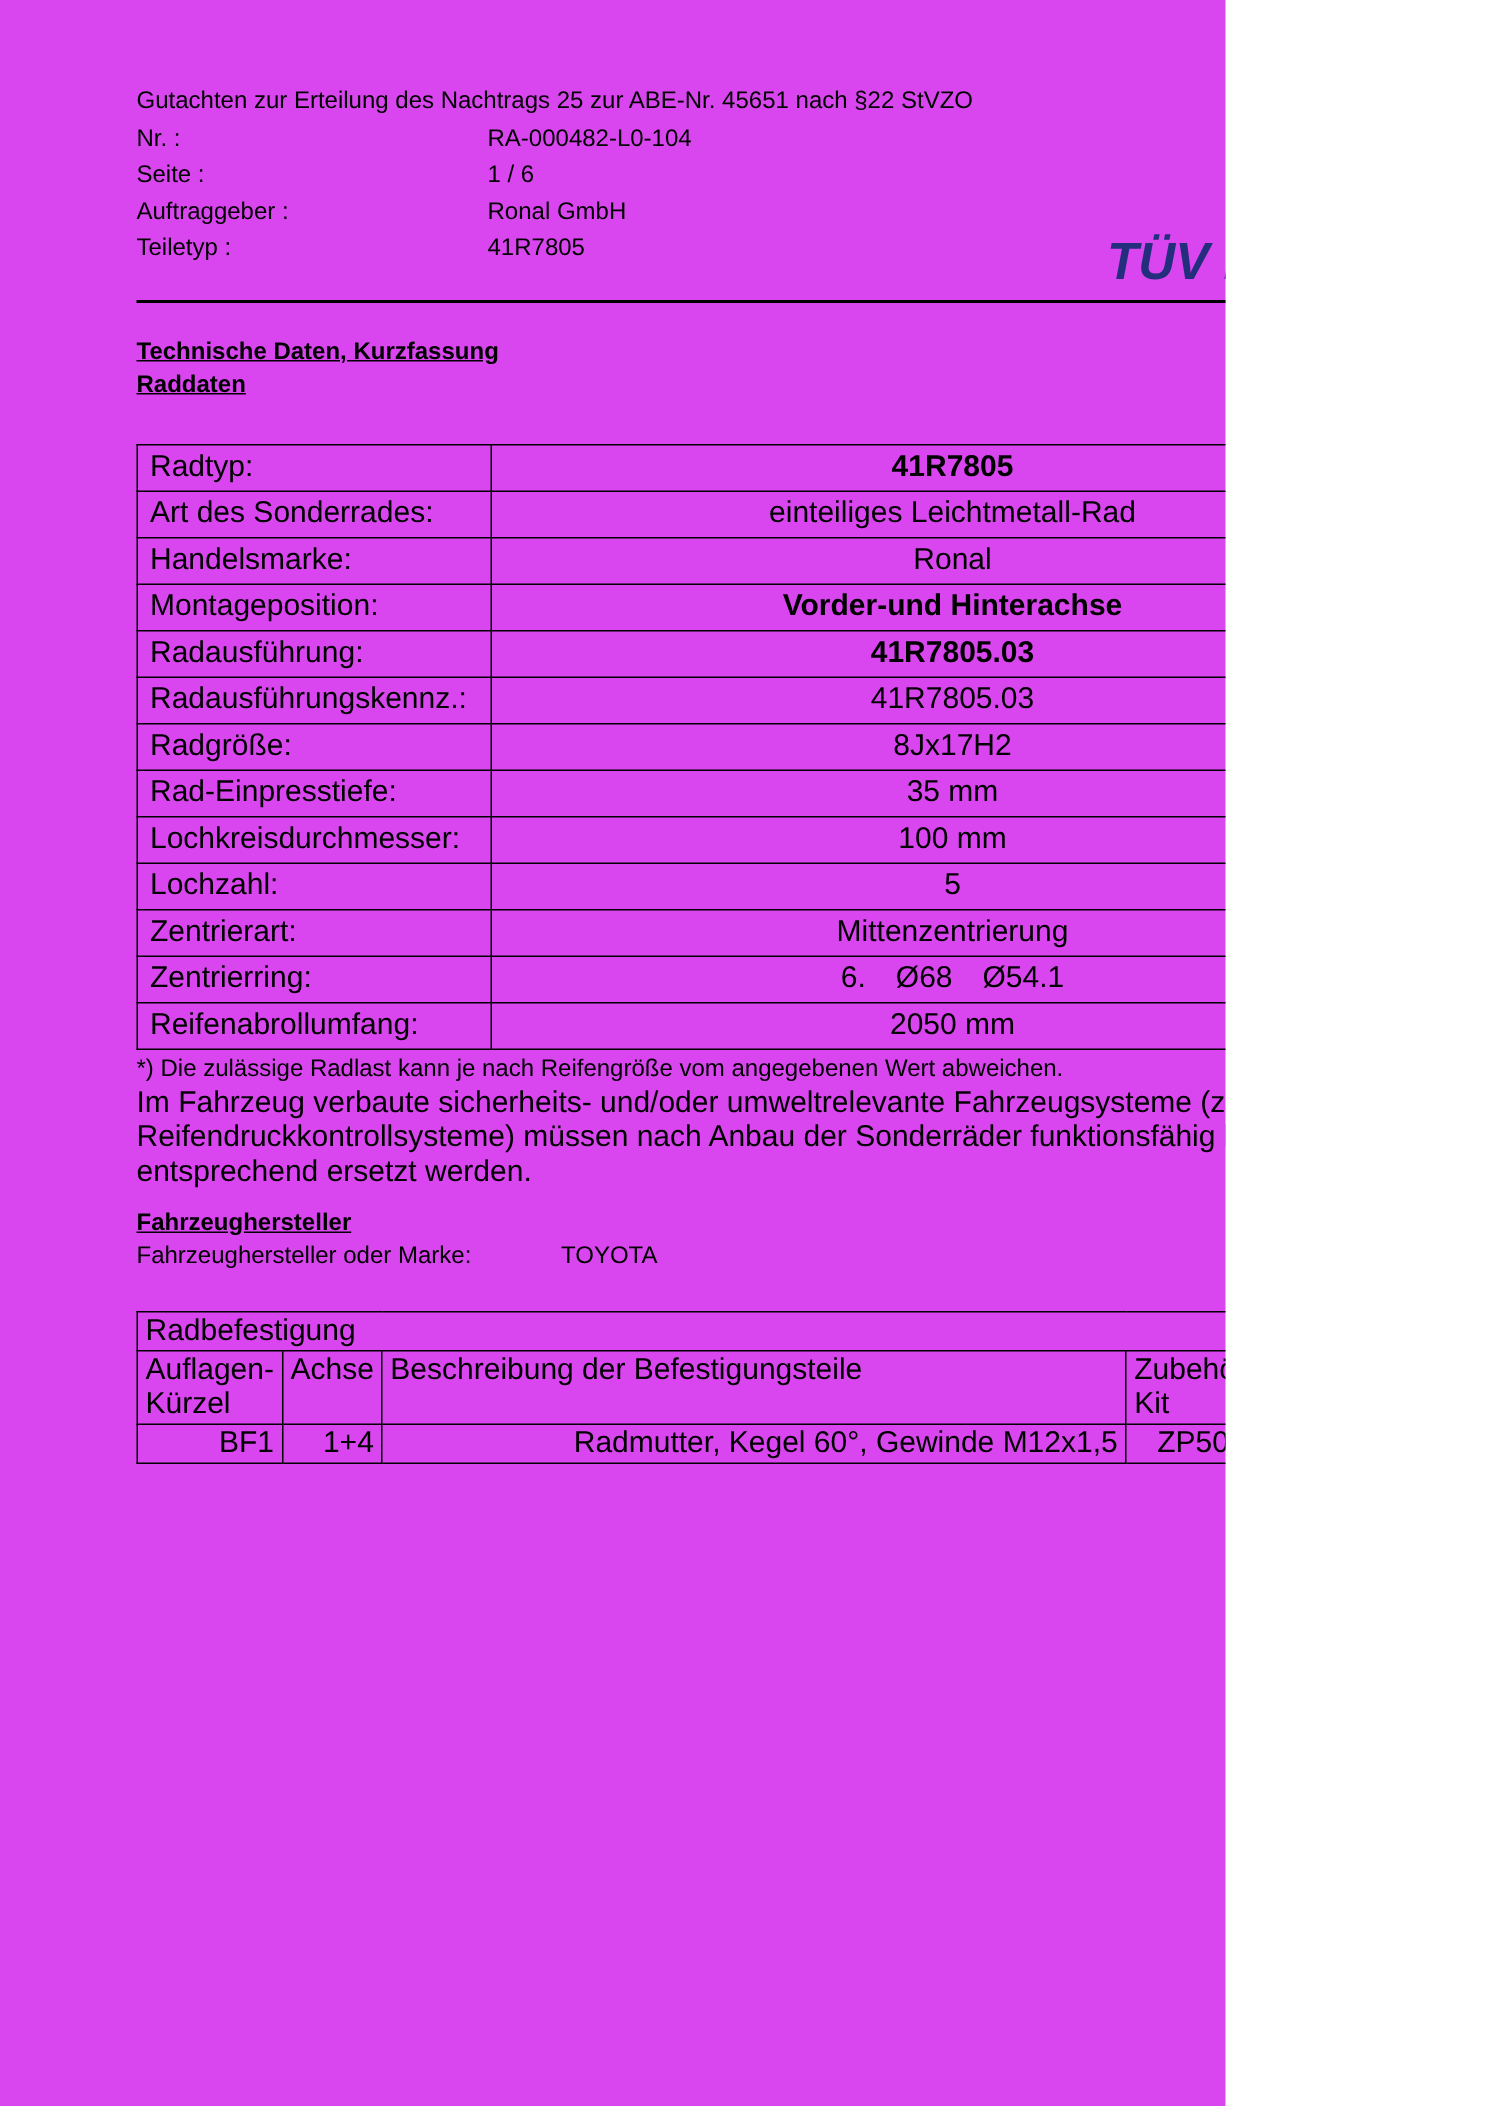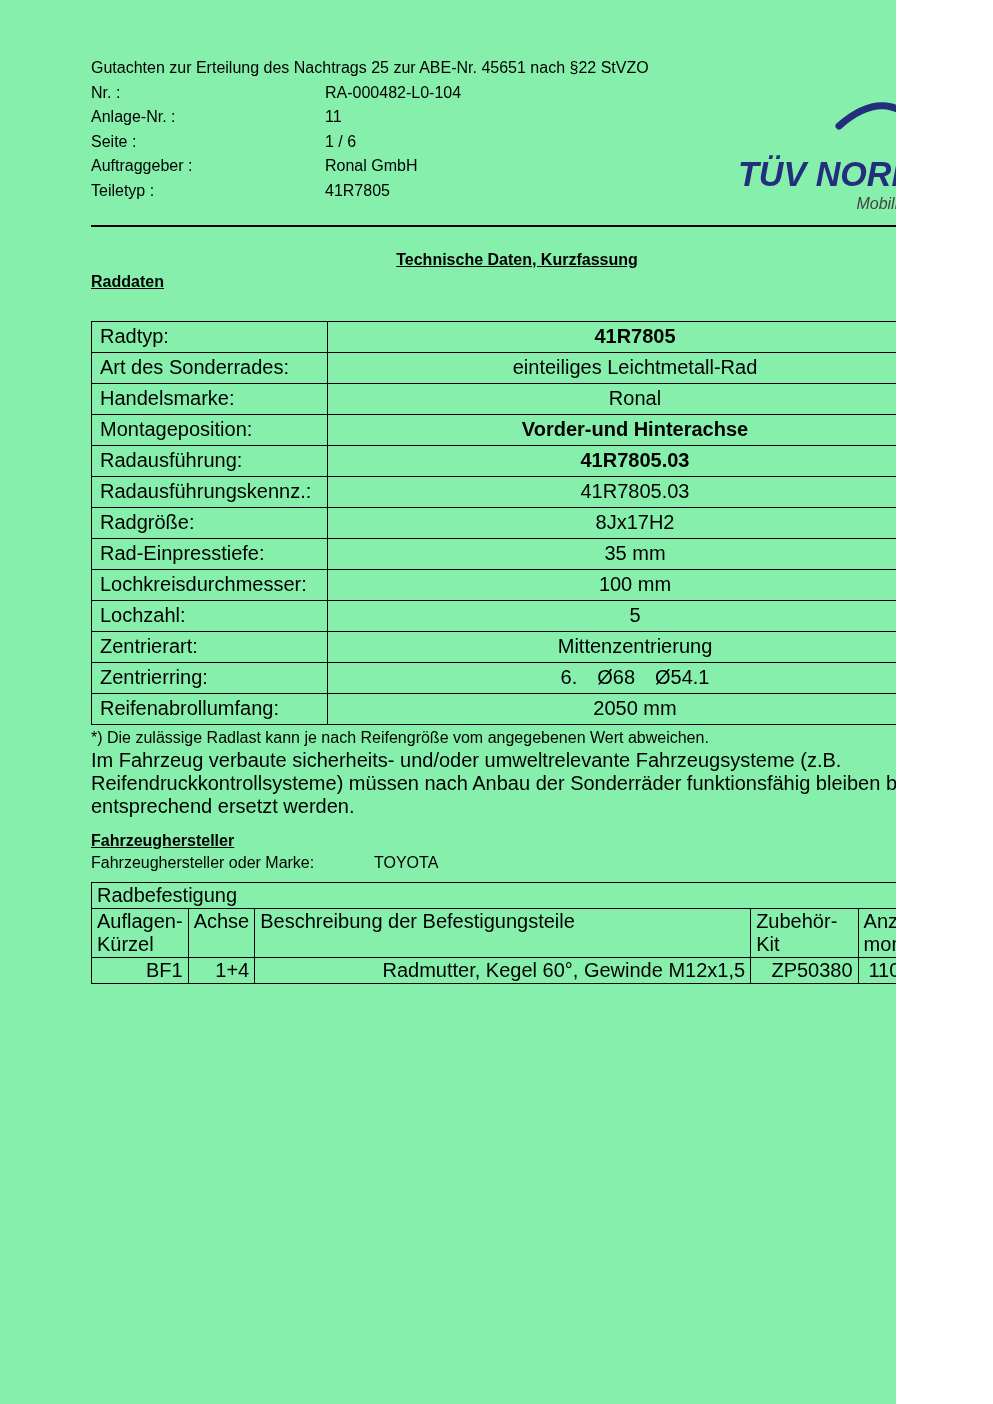--- a/index.html
+++ b/index.html
@@ -3,72 +3,69 @@
 <meta charset="utf-8">
 <style>
   * { margin:0; padding:0; box-sizing:border-box; }
   html,body { background:#ffffff; }
   body {
     width:993px; height:1404px;
     font-family:"Liberation Sans", sans-serif;
     color:#000;
     position:relative;
   }
-  .page { position:relative; width:896px; height:1404px; background:#86efac; overflow:hidden; }
+  .page { position:relative; width:817px; height:1404px; background:#d946ef; overflow:hidden; }
   .content { position:relative; margin-left:91px; width:852px; }
 
   
   .header-block { margin-top:56px; font-size:16px; line-height:24.6px; }
   .hdr-field-label { display:inline-block; width:234px; }
   .logo-wrap { position:absolute; top:36px; right:5px; width:200px; height:124px; }
 
   .divider { border:none; border-top:2px solid #000; margin-top:21px; width:100%; }
 
   .sec-heading { font-size:16px; font-weight:bold; text-decoration:underline; line-height:22px; }
-  .h-tech { margin-top:22px;text-align:center; }
+  .h-tech { margin-top:22px; }
 
   
   table { border-collapse:collapse; width:100%; font-size:20px; }
   td { border:1px solid #000; }
   .rad-table { margin-top:28px; }
   .rad-table td { height:31px; padding:2px 8px; }
   .rad-table .rl { width:236px; text-align:left; }
   .rad-table .rv { text-align:center; }
   .bold { font-weight:bold; }
 
   .footnote { font-size:16px; line-height:22px; margin-top:2px; }
 
   .h-allg { margin-top:34px; }
   .para { font-size:20px; line-height:23px; }
   .h-verw { margin-top:12px; }
   .manu-line { font-size:16px; line-height:22px; }
   .manu-label { display:inline-block; width:283px; }
 
   
-  .bef-table { margin-top:8px; }
+  .bef-table { margin-top:25px; }
   .bef-table td { padding:1px 5px; vertical-align:top; }
   .bef-title-row td { height:22px; }
   .bef-head-row td { height:48px; }
   .bef-data-row td { height:24px;text-align:right; }
   .c0 { width:84px; } .c1 { width:56px; } .c2 { width:529px; }
   .c3 { width:109px; } .c4 { width:74px; }
 </style>
 </head>
 <body>
 
 <div class="page">
   <div class="content">
 
     <div class="header-block">
       <div>Gutachten zur Erteilung des Nachtrags 25 zur ABE-Nr. 45651 nach §22 StVZO</div>
       <div>
         <span class="hdr-field-label">Nr. :</span><span>RA-000482-L0-104</span>
-      </div>
-      <div>
-        <span class="hdr-field-label">Anlage-Nr. :</span><span>11</span>
       </div>
       <div>
         <span class="hdr-field-label">Seite :</span><span>1 / 6</span>
       </div>
       <div>
         <span class="hdr-field-label">Auftraggeber :</span><span>Ronal GmbH</span>
       </div>
       <div>
         <span class="hdr-field-label">Teiletyp :</span><span>41R7805</span>
       </div>

